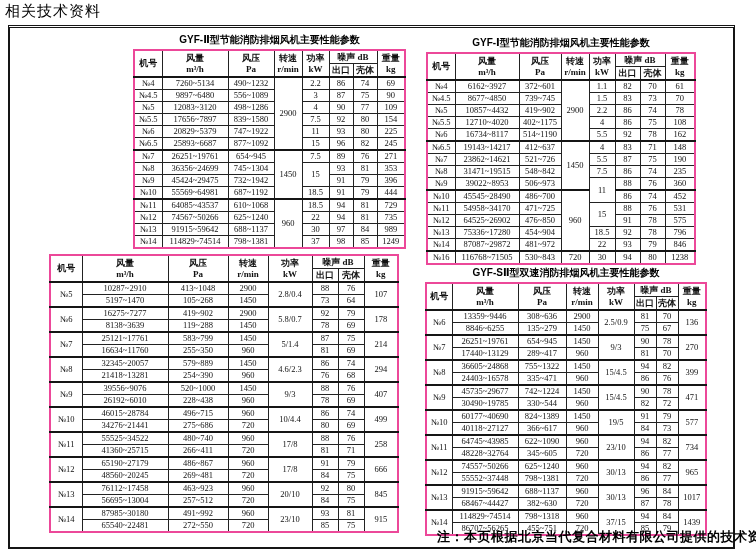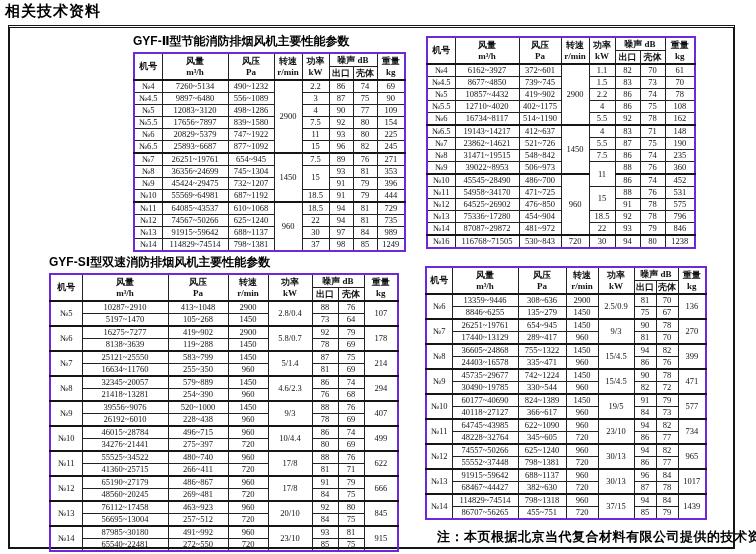--- a/index.html
+++ b/index.html
@@ -4,35 +4,35 @@
 <style>
   html,body{margin:0;padding:0;}
   body{
     width:756px;height:554px;position:relative;background:#ffffff;
     font-family:"Liberation Serif","DejaVu Serif",serif;color:#111;
     overflow:hidden;
   }
   .page-title{
     position:absolute;left:5px;top:2px;
     font-family:"Liberation Sans","DejaVu Sans",sans-serif;
-    font-weight:bold;font-size:15px;letter-spacing:1px;color:#000;
+    font-weight:normal;font-size:15px;letter-spacing:1px;color:#000;
   }
   .frame{
     position:absolute;left:8px;top:25px;width:723px;height:519px;
     border:2px solid #151515;border-top:3px double #151515;
   }
   .tbl-section{position:absolute;}
   .tbl-title{
-    font-weight:bold;font-size:12px;
+    text-align:center;font-weight:bold;font-size:10px;
     font-family:"Liberation Sans","DejaVu Sans",sans-serif;
     margin-bottom:2px;white-space:nowrap;color:#000;
   }
   table{
     border-collapse:collapse;table-layout:fixed;
-    border:2px solid #6d28d9;
+    border:2px solid #ec4899;
   }
   th,td{
     border:1px solid #222;text-align:center;vertical-align:middle;
     padding:0;overflow:hidden;
   }
   th{
     font-size:9px;font-weight:bold;line-height:1.15;
     white-space:pre-line;height:12px;
   }
   thead tr:first-child th{border-bottom-color:#222;}
@@ -158,21 +158,21 @@
             <td>36356~24699</td>
             <td>745~1304</td>
             <td rowspan="2">15</td>
             <td>93</td>
             <td>81</td>
             <td>353</td>
           </tr>
           <tr>
             <td>№9</td>
             <td>45424~29475</td>
-            <td>732~1207</td>
+            <td>732~1942</td>
             <td>91</td>
             <td>79</td>
             <td>396</td>
           </tr>
           <tr>
             <td>№10</td>
             <td>55569~64981</td>
             <td>687~1192</td>
             <td>18.5</td>
             <td>91</td>
@@ -214,20 +214,21 @@
             <td>37</td>
             <td>98</td>
             <td>85</td>
             <td>1249</td>
           </tr>
         </tbody>
       </table>
   </div>
 
   <div class="tbl-section" style="left:416px;top:8px;">
+    <div class="tbl-title">GYF-Ⅰ型节能消防排烟风机主要性能参数</div>
     <table>
         <colgroup>
           <col style="width: 28px;">
           <col style="width: 64px;">
           <col style="width: 42px;">
           <col style="width: 28px;">
           <col style="width: 26px;">
           <col style="width: 25px;">
           <col style="width: 25px;">
           <col style="width: 30px;">
@@ -388,21 +389,20 @@
             <td>30</td>
             <td>94</td>
             <td>80</td>
             <td>1238</td>
           </tr>
         </tbody>
       </table>
   </div>
 
   <div class="tbl-section" style="left:39px;top:226px;">
-    <div class="tbl-title">GYF-SⅠ型双速消防排烟风机主要性能参数</div>
     <table>
         <colgroup>
           <col style="width: 32px;">
           <col style="width: 86px;">
           <col style="width: 60px;">
           <col style="width: 40px;">
           <col style="width: 44px;">
           <col style="width: 26px;">
           <col style="width: 26px;">
           <col style="width: 34px;">
@@ -457,21 +457,21 @@
           </tr>
           <tr>
             <td>8138~3639</td>
             <td>119~288</td>
             <td>1450</td>
             <td>78</td>
             <td>69</td>
           </tr>
           <tr class="grp">
             <td rowspan="2">№7</td>
-            <td>25121~25550</td>
+            <td>25121~17761</td>
             <td>583~799</td>
             <td>1450</td>
             <td rowspan="2">5/1.4</td>
             <td>87</td>
             <td>75</td>
             <td rowspan="2">214</td>
           </tr>
           <tr>
             <td>16634~11760</td>
             <td>255~350</td>
@@ -518,34 +518,34 @@
             <td>46015~28784</td>
             <td>496~715</td>
             <td>960</td>
             <td rowspan="2">10/4.4</td>
             <td>86</td>
             <td>74</td>
             <td rowspan="2">499</td>
           </tr>
           <tr>
             <td>34276~21441</td>
-            <td>275~397</td>
+            <td>275~686</td>
             <td>720</td>
             <td>80</td>
             <td>69</td>
           </tr>
           <tr class="grp">
             <td rowspan="2">№11</td>
             <td>55525~34522</td>
             <td>480~740</td>
             <td>960</td>
             <td rowspan="2">17/8</td>
             <td>88</td>
             <td>76</td>
-            <td rowspan="2">622</td>
+            <td rowspan="2">258</td>
           </tr>
           <tr>
             <td>41360~25715</td>
             <td>266~411</td>
             <td>720</td>
             <td>81</td>
             <td>71</td>
           </tr>
           <tr class="grp">
             <td rowspan="2">№12</td>
@@ -596,20 +596,21 @@
             <td>272~550</td>
             <td>720</td>
             <td>85</td>
             <td>75</td>
           </tr>
         </tbody>
       </table>
   </div>
 
   <div class="tbl-section" style="left:415px;top:238px;">
+    <div class="tbl-title">GYF-SⅡ型双速消防排烟风机主要性能参数</div>
     <table>
         <colgroup>
           <col style="width: 26px;">
           <col style="width: 66px;">
           <col style="width: 48px;">
           <col style="width: 32px;">
           <col style="width: 36px;">
           <col style="width: 22px;">
           <col style="width: 22px;">
           <col style="width: 28px;">

